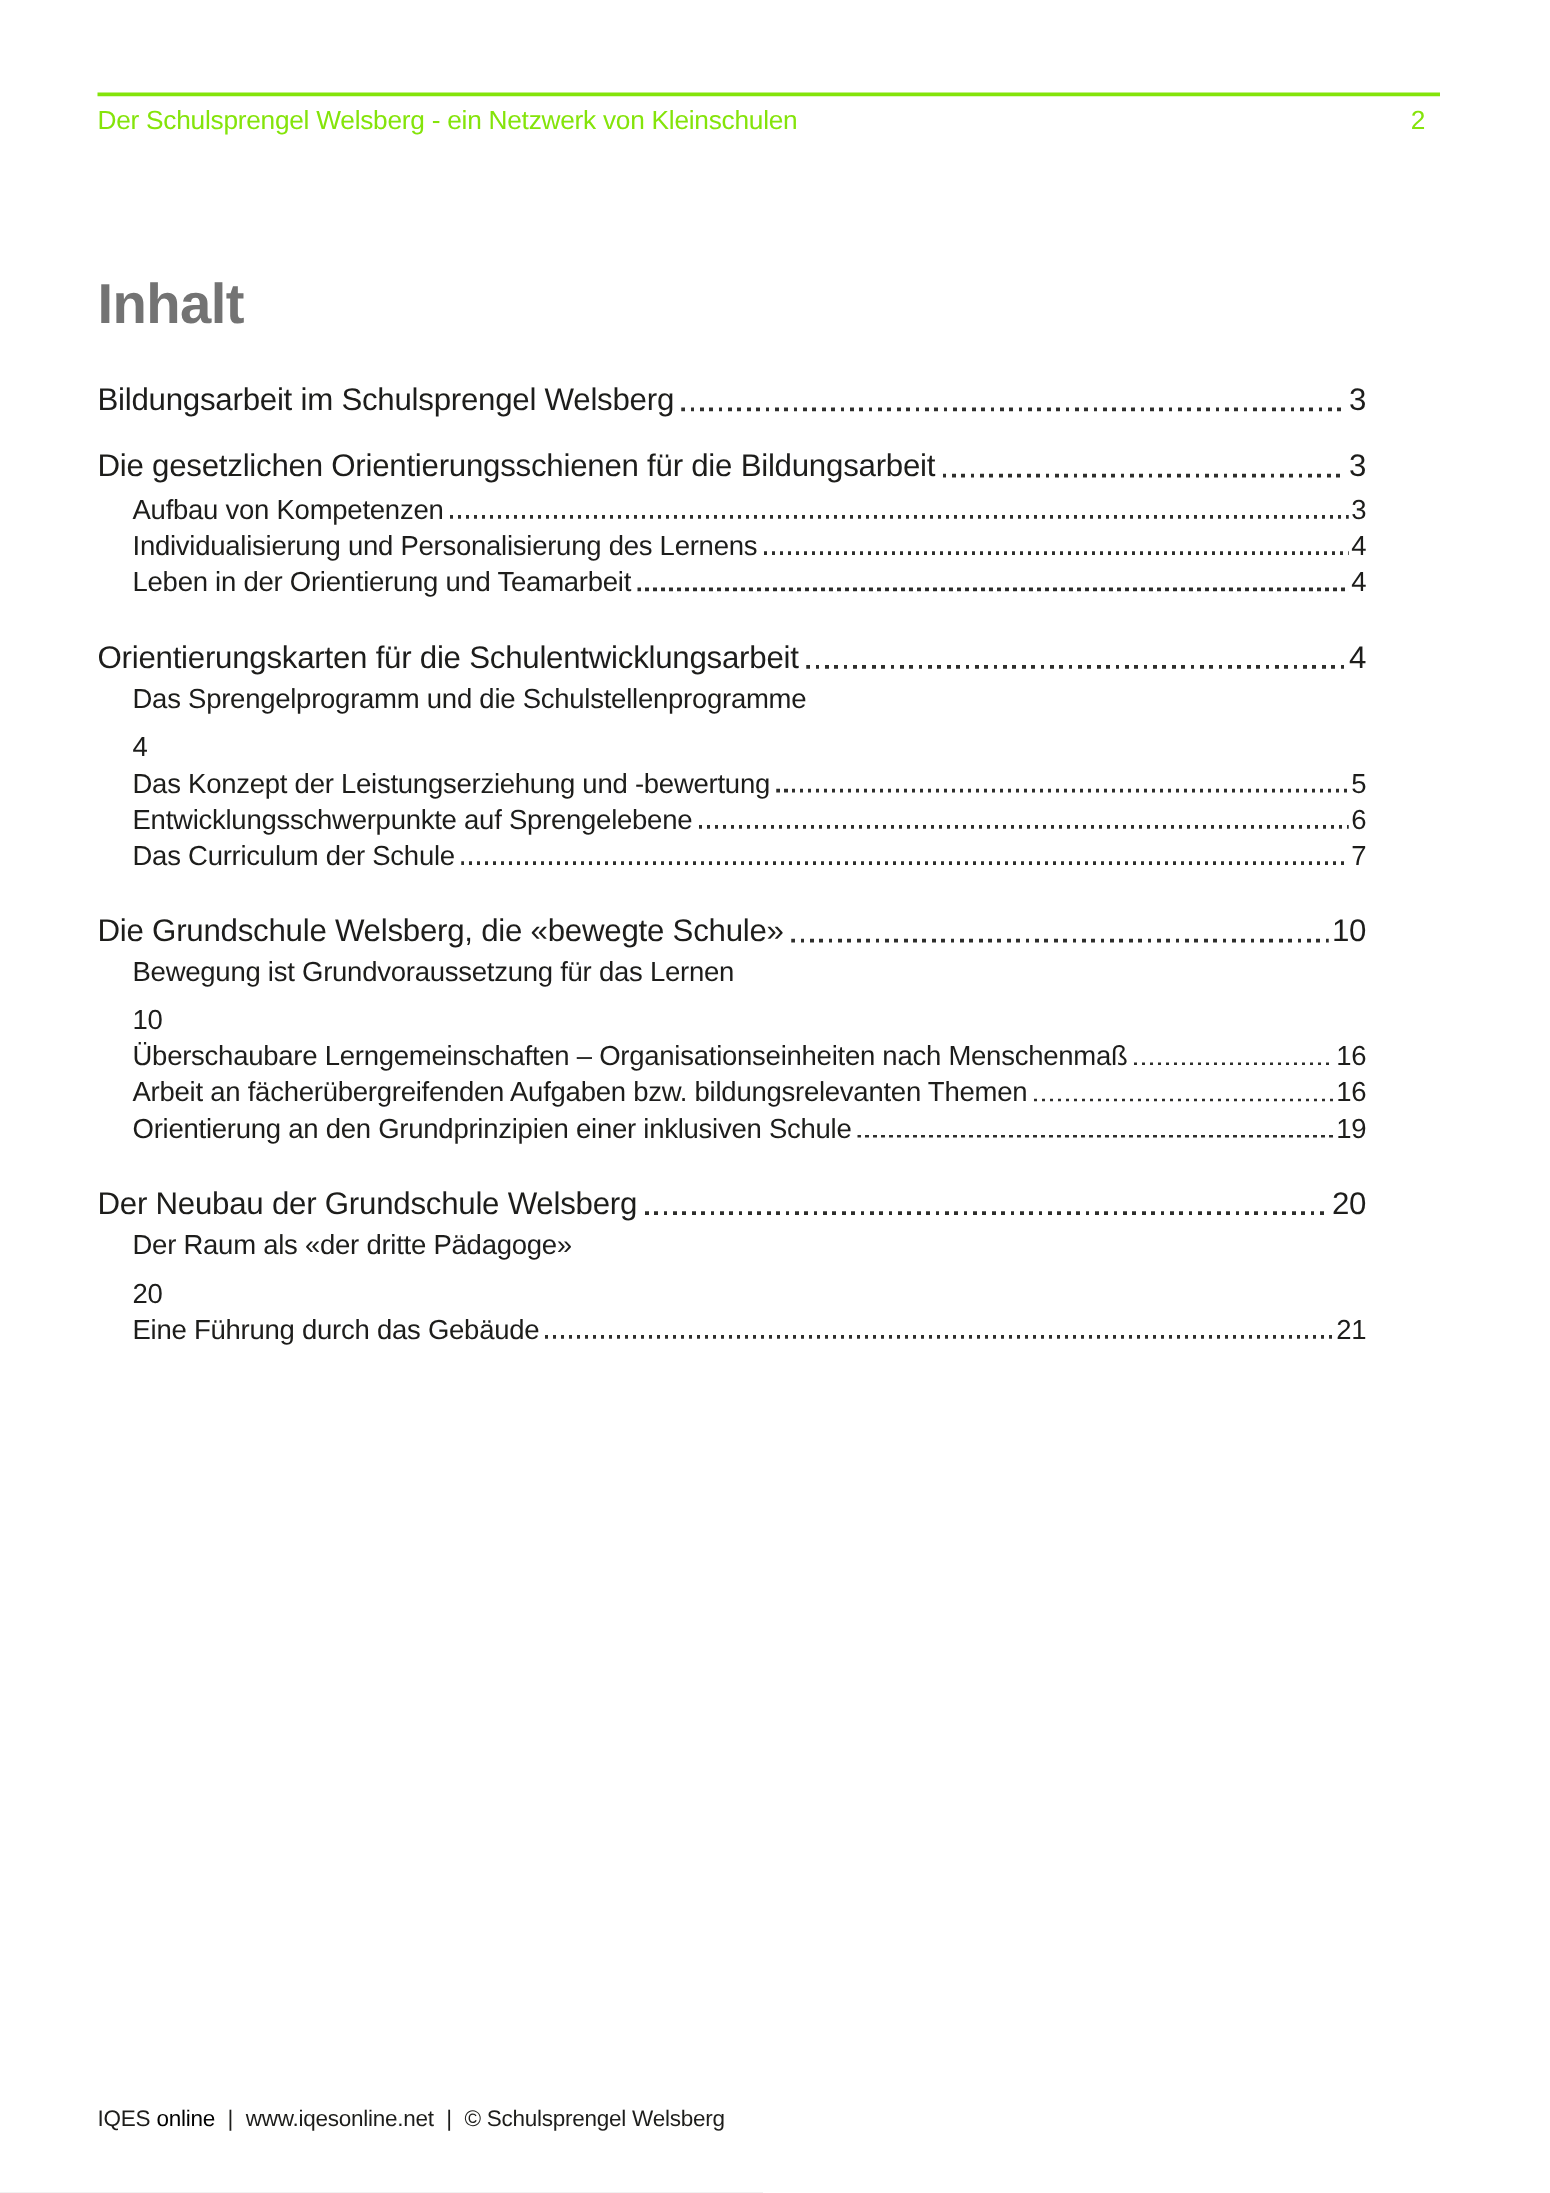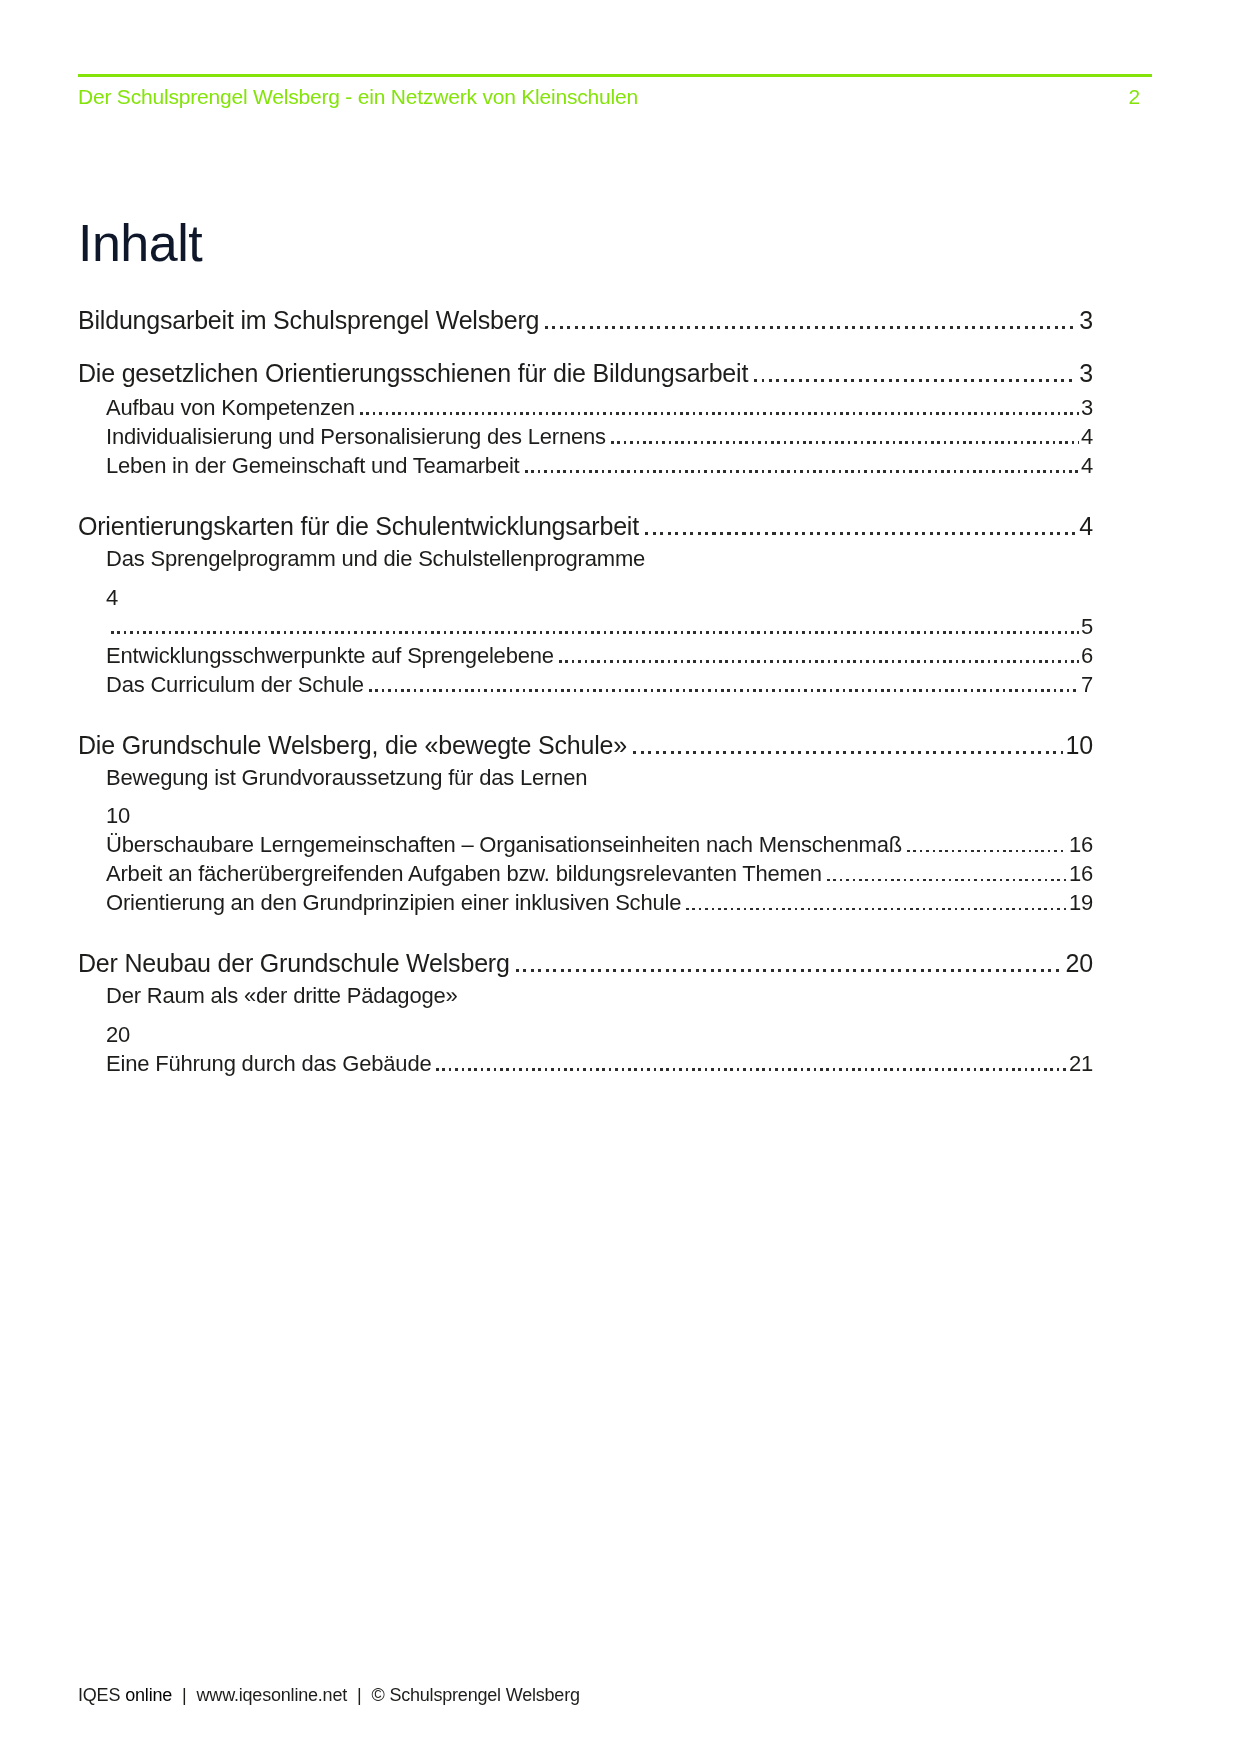--- a/index.html
+++ b/index.html
@@ -31,25 +31,25 @@
     line-height: 26px;
     letter-spacing: -0.2px;
     color: #84e40a;
   }
   .header-page { padding-right: 12px; }
   
   .doc-title {
     position: absolute;
     left: 78px; top: 214px;
     margin: 0;
-    font-size: 52px;
+    font-size: 45px;
     line-height: 58px;
-    font-weight: 400;
+    font-weight: 700;
     letter-spacing: -0.5px;
-    color: #0f172a;
+    color: #737373;
   }
   
   .toc {
     position: absolute;
     left: 78px; top: 303px;
     width: 1015px;
   }
   .toc-row {
     display: flex;
     align-items: baseline;
@@ -121,36 +121,37 @@
       <span class="toc-label">Aufbau von Kompetenzen</span>
       <span class="toc-dots"></span>
       <span class="toc-page">3</span>
     </div>
     <div class="toc-row l2">
       <span class="toc-label">Individualisierung und Personalisierung des Lernens</span>
       <span class="toc-dots"></span>
       <span class="toc-page">4</span>
     </div>
     <div class="toc-row l2">
-      <span class="toc-label">Leben in der Gemeinschaft und Teamarbeit</span>
+      <span class="toc-label">Leben in der Orientierung und Teamarbeit</span>
       <span class="toc-dots"></span>
       <span class="toc-page">4</span>
     </div>
 
     <div class="toc-row l1 mt-lg">
       <span class="toc-label">Orientierungskarten für die Schulentwicklungsarbeit</span>
       <span class="toc-dots"></span>
       <span class="toc-page">4</span>
     </div>
     <div class="toc-row l2 mt-xxs">
       <span class="toc-label">Das Sprengelprogramm und die Schulstellenprogramme</span>
       <span class="toc-dots"></span>
       <span class="toc-page">4</span>
     </div>
     <div class="toc-row l2">
+      <span class="toc-label">Das Konzept der Leistungserziehung und -bewertung</span>
       <span class="toc-dots"></span>
       <span class="toc-page">5</span>
     </div>
     <div class="toc-row l2">
       <span class="toc-label">Entwicklungsschwerpunkte auf Sprengelebene</span>
       <span class="toc-dots"></span>
       <span class="toc-page">6</span>
     </div>
     <div class="toc-row l2">
       <span class="toc-label">Das Curriculum der Schule</span>

